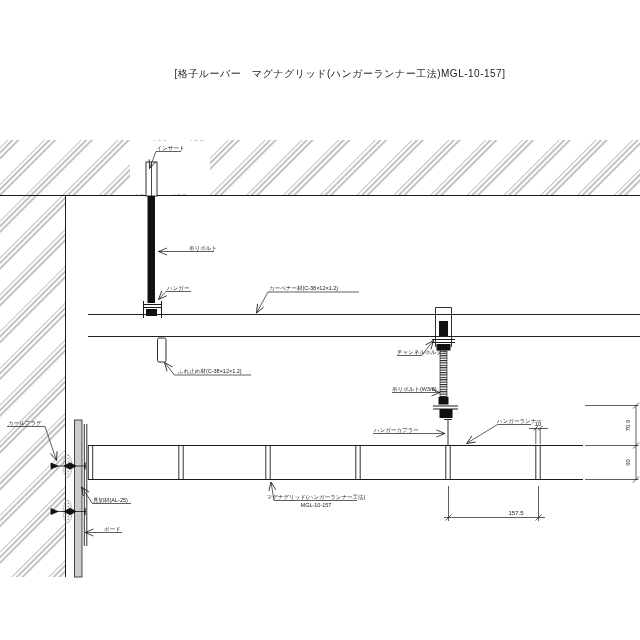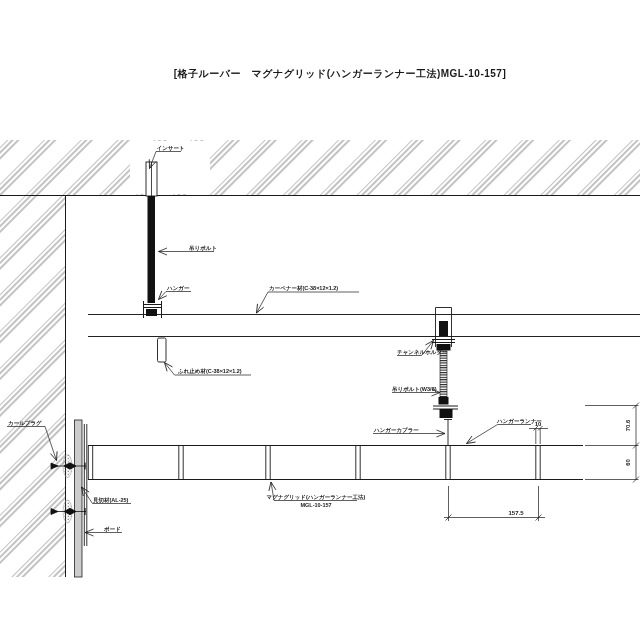--- a/index.html
+++ b/index.html
@@ -1,17 +1,17 @@
 <!DOCTYPE html>
 <html><head>
 <meta charset="utf-8">
 <style>
   html,body{margin:0;padding:0;background:#ffffff;}
   .page{position:relative;width:640px;height:640px;background:#fff;overflow:hidden;
-        font-family:"Liberation Sans", sans-serif;font-weight:bold;}
+        font-family:"Liberation Sans", sans-serif;}
   svg{display:block;}
   text{fill:#1a1a1a;font-family:"Liberation Sans", sans-serif;}
   .ttl{font-size:10px;letter-spacing:0.5px;}
   .lbl{font-size:5.5px;}
   .dim{font-size:6px;}
 </style>
 </head>
 <body>
 
 <div class="page">

